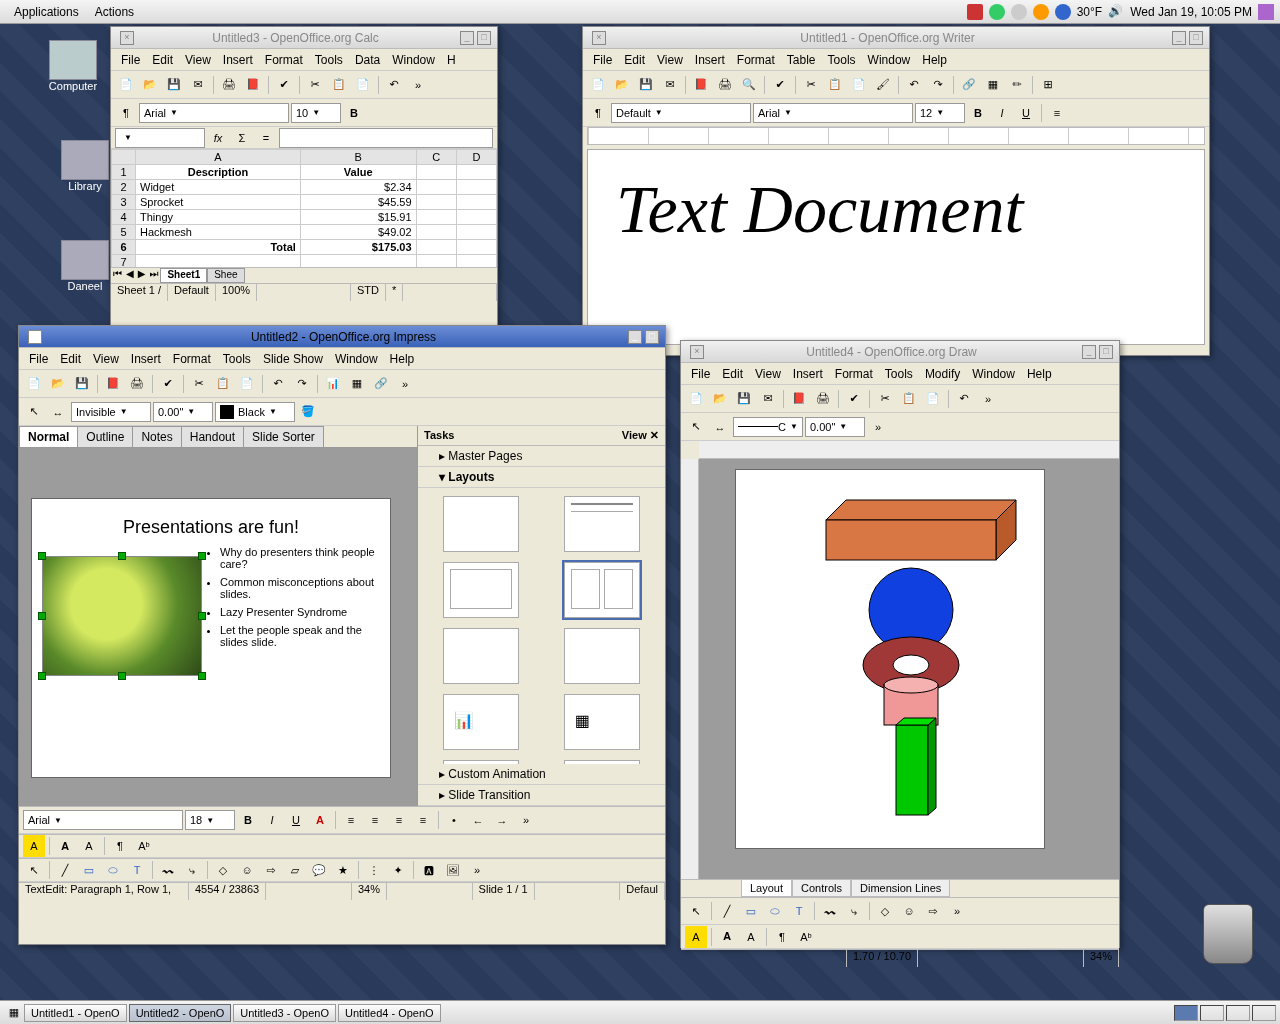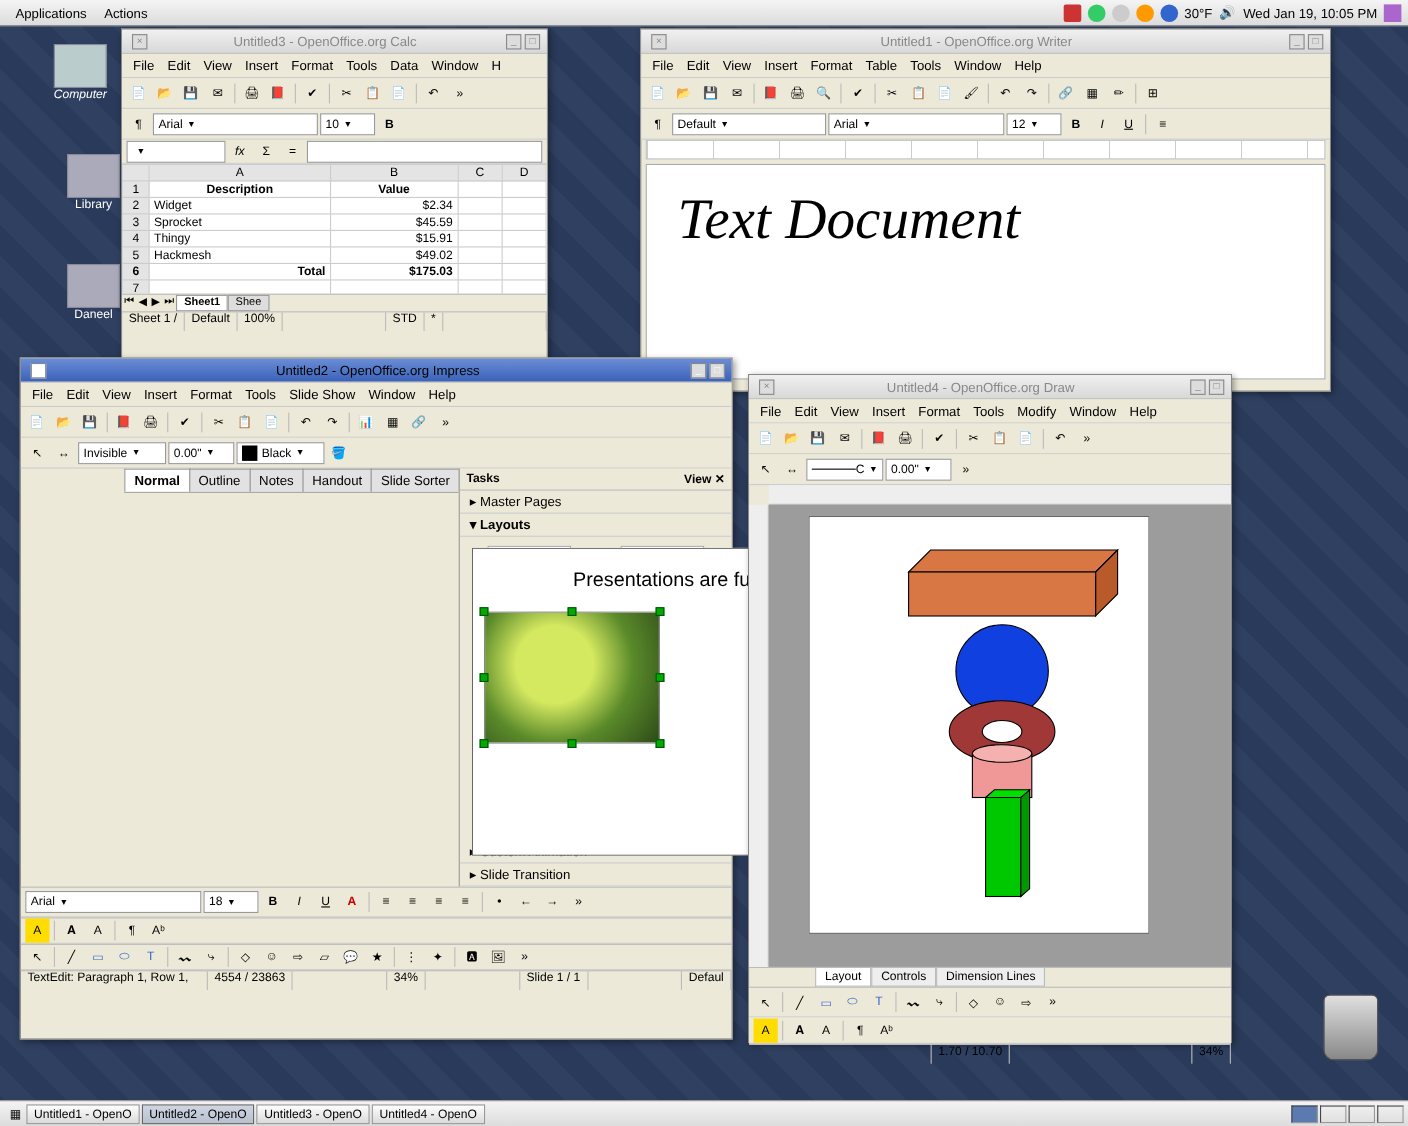--- a/index.html
+++ b/index.html
@@ -42,41 +42,41 @@
 #calc th,#calc td { border:1px solid #ccc; padding:1px 4px; text-align:right; height:15px;}
 #calc th { background:#e4e4e4; text-align:center; font-weight:normal;}
 #calc th.rh { width:24px;}
 #calc td.left{text-align:left;}
 #calc .status { height:18px; border-top:1px solid #bbb; display:flex; font-size:11px;}
 #calc .status span{ border-right:1px solid #bbb; padding:0 6px;}
 
 
 #writer { left:582px; top:26px; width:628px; height:330px;}
 #writer .page { background:#fff; border:1px solid #aaa; margin:4px; height:196px; padding:20px 28px; }
-#writer .heading { font-family: 'Brush Script MT', cursive; font-style:italic; font-size:52px;}
+#writer .heading { font-family: 'Brush Script MT', cursive; font-style:italic; font-size:68px;}
 #writer .body { font-size:14px; margin-top:24px; font-family: Arial;}
 #writer .ruler { height:18px; background:#fff; border:1px solid #bbb; margin:0 4px; background-image:repeating-linear-gradient(90deg,#ccc 0 1px,transparent 1px 60px);}
 
 
 #impress { left:18px; top:325px; width:648px; height:620px;}
 #impress .tabs { display:flex; border-bottom:1px solid #999; background:#ece9d8; font-size:12px;}
 #impress .tab { padding:3px 8px; border:1px solid #999; border-bottom:none; margin-right:-1px; background:#e2e2e2;}
 #impress .tab.active{background:#fff; font-weight:bold;}
 #impress .work { display:flex; height:380px;}
 #impress .slide-canvas{ flex:1; background:#9c9c9c; position:relative;}
 #impress .slide { position:absolute; left:12px; top:50px; width:360px; height:280px; background:#fff; border:1px solid #666;}
 #impress .slide h3{ text-align:center; font-size:18px; padding:18px 10px 8px; font-weight:normal;}
 #impress .slide .cols{display:flex; padding:0 10px;}
 #impress .slide .img{ width:160px; height:120px; background:radial-gradient(circle at 40% 40%, #d4e860 0 30%, #5a8a2a 60%, #2d4a18 100%); border:1px solid #888; margin-top:10px;}
 #impress .slide ul{ list-style:disc; margin-left:18px; font-size:11px; flex:1;}
 #impress .slide li{ margin-bottom:6px;}
 #impress .handle { position:absolute; width:8px; height:8px; background:#0a0; border:1px solid #050;}
 #impress .tasks { width:248px; border-left:1px solid #999; background:#ece9d8; display:flex; flex-direction:column;}
 #impress .tasks-hd{ padding:3px 6px; font-weight:bold; border-bottom:1px solid #bbb; display:flex; justify-content:space-between;}
-#impress .task-sec{ padding:3px 9px; border-bottom:1px solid #ccc; font-size:12px;}
+#impress .task-sec{ padding:3px 21px; border-bottom:1px solid #ccc; font-size:12px;}
 #impress .layouts { display:grid; grid-template-columns:1fr 1fr; gap:10px; padding:8px; overflow:auto; flex:1;}
 #impress .layout-th{ width:76px; height:56px; background:#fff; border:1px solid #aaa; margin:0 auto;}
 #impress .layout-th.sel{ outline:2px solid #4a6db0;}
 #impress .lower-tb{ border-top:1px solid #bbb;}
 #impress .status { height:18px; border-top:1px solid #bbb; display:flex; font-size:11px;}
 #impress .status span{ border-right:1px solid #bbb; padding:0 6px;}
 
 
 #draw { left:680px; top:340px; width:440px; height:608px;}
 #draw .canvas-wrap{ display:flex; height:420px;}
@@ -108,21 +108,21 @@
     <span class="tray-icon" style="background:#ccc;border-radius:8px;"></span>
     <span class="tray-icon" style="background:#f90;border-radius:8px;"></span>
     <span class="tray-icon" style="background:#36c;border-radius:8px;"></span>
     <span>30°F</span>
     <span class="tray-icon">🔊</span>
     <span>Wed Jan 19, 10:05 PM</span>
     <span class="tray-icon" style="background:#a6c;"></span>
   </div>
 </div>
 
-<div class="di" style="left:38px; top:40px;font-style:italic;"><div class="ico" style="background:#bcc;"></div><span>Computer</span></div>
+<div class="di" style="left:38px; top:40px;"><div class="ico" style="background:#bcc;"></div><span>Computer</span></div>
 <div class="di" style="left:50px; top:140px;"><div class="ico"></div><span>Library</span></div>
 <div class="di" style="left:50px; top:240px;"><div class="ico"></div><span>Daneel</span></div>
 
 <div class="win" id="calc">
   <div class="titlebar">
     <span class="wbtn">×</span>
     <span class="title">Untitled3 - OpenOffice.org Calc</span>
     <span class="wbtn">_</span>
     <span class="wbtn">□</span>
   </div>
@@ -390,21 +390,21 @@
         <span class="arrow">▼</span>
       </div>
     <div class="combo" style="width:80px;">
         <span style="width:14px;height:14px;background:#000;display:inline-block;margin-right:4px;"></span>
         <span>Black</span>
         <span class="arrow">▼</span>
       </div>
     <div class="tbtn">🪣</div>
   </div>
   <div class="work">
-    <div style="flex:1; display:flex; flex-direction:column;align-items:flex-end;">
+    <div style="flex:1; display:flex; flex-direction:column;">
       <div class="tabs">
         <div class="tab active">Normal</div>
         <div class="tab">Outline</div>
         <div class="tab">Notes</div>
         <div class="tab">Handout</div>
         <div class="tab">Slide Sorter</div>
       </div>
       <div class="slide-canvas">
         <div class="slide">
           <h3>Presentations are fun!</h3>
@@ -413,20 +413,26 @@
               <div class="img"></div>
               <div class="handle" style="left:-4px;top:6px;"></div>
                 <div class="handle" style="left:76px;top:6px;"></div>
                 <div class="handle" style="right:-4px;top:6px;"></div>
               <div class="handle" style="left:-4px;top:66px;"></div>
                 <div class="handle" style="right:-4px;top:66px;"></div>
               <div class="handle" style="left:-4px;top:126px;"></div>
                 <div class="handle" style="left:76px;top:126px;"></div>
                 <div class="handle" style="right:-4px;top:126px;"></div>
             </div>
+            <ul>
+              <li>Why do presenters think people care?</li>
+              <li>Common misconceptions about slides.</li>
+              <li>Lazy Presenter Syndrome</li>
+              <li>Let the people speak and the slides slide.</li>
+            </ul>
           </div>
         </div>
       </div>
     </div>
     <div class="tasks">
       <div class="tasks-hd">
           <span>Tasks</span>
           <span><span>View</span> <span>✕</span></span>
         </div>
       <div class="task-sec">▸ <span>Master Pages</span></div>

